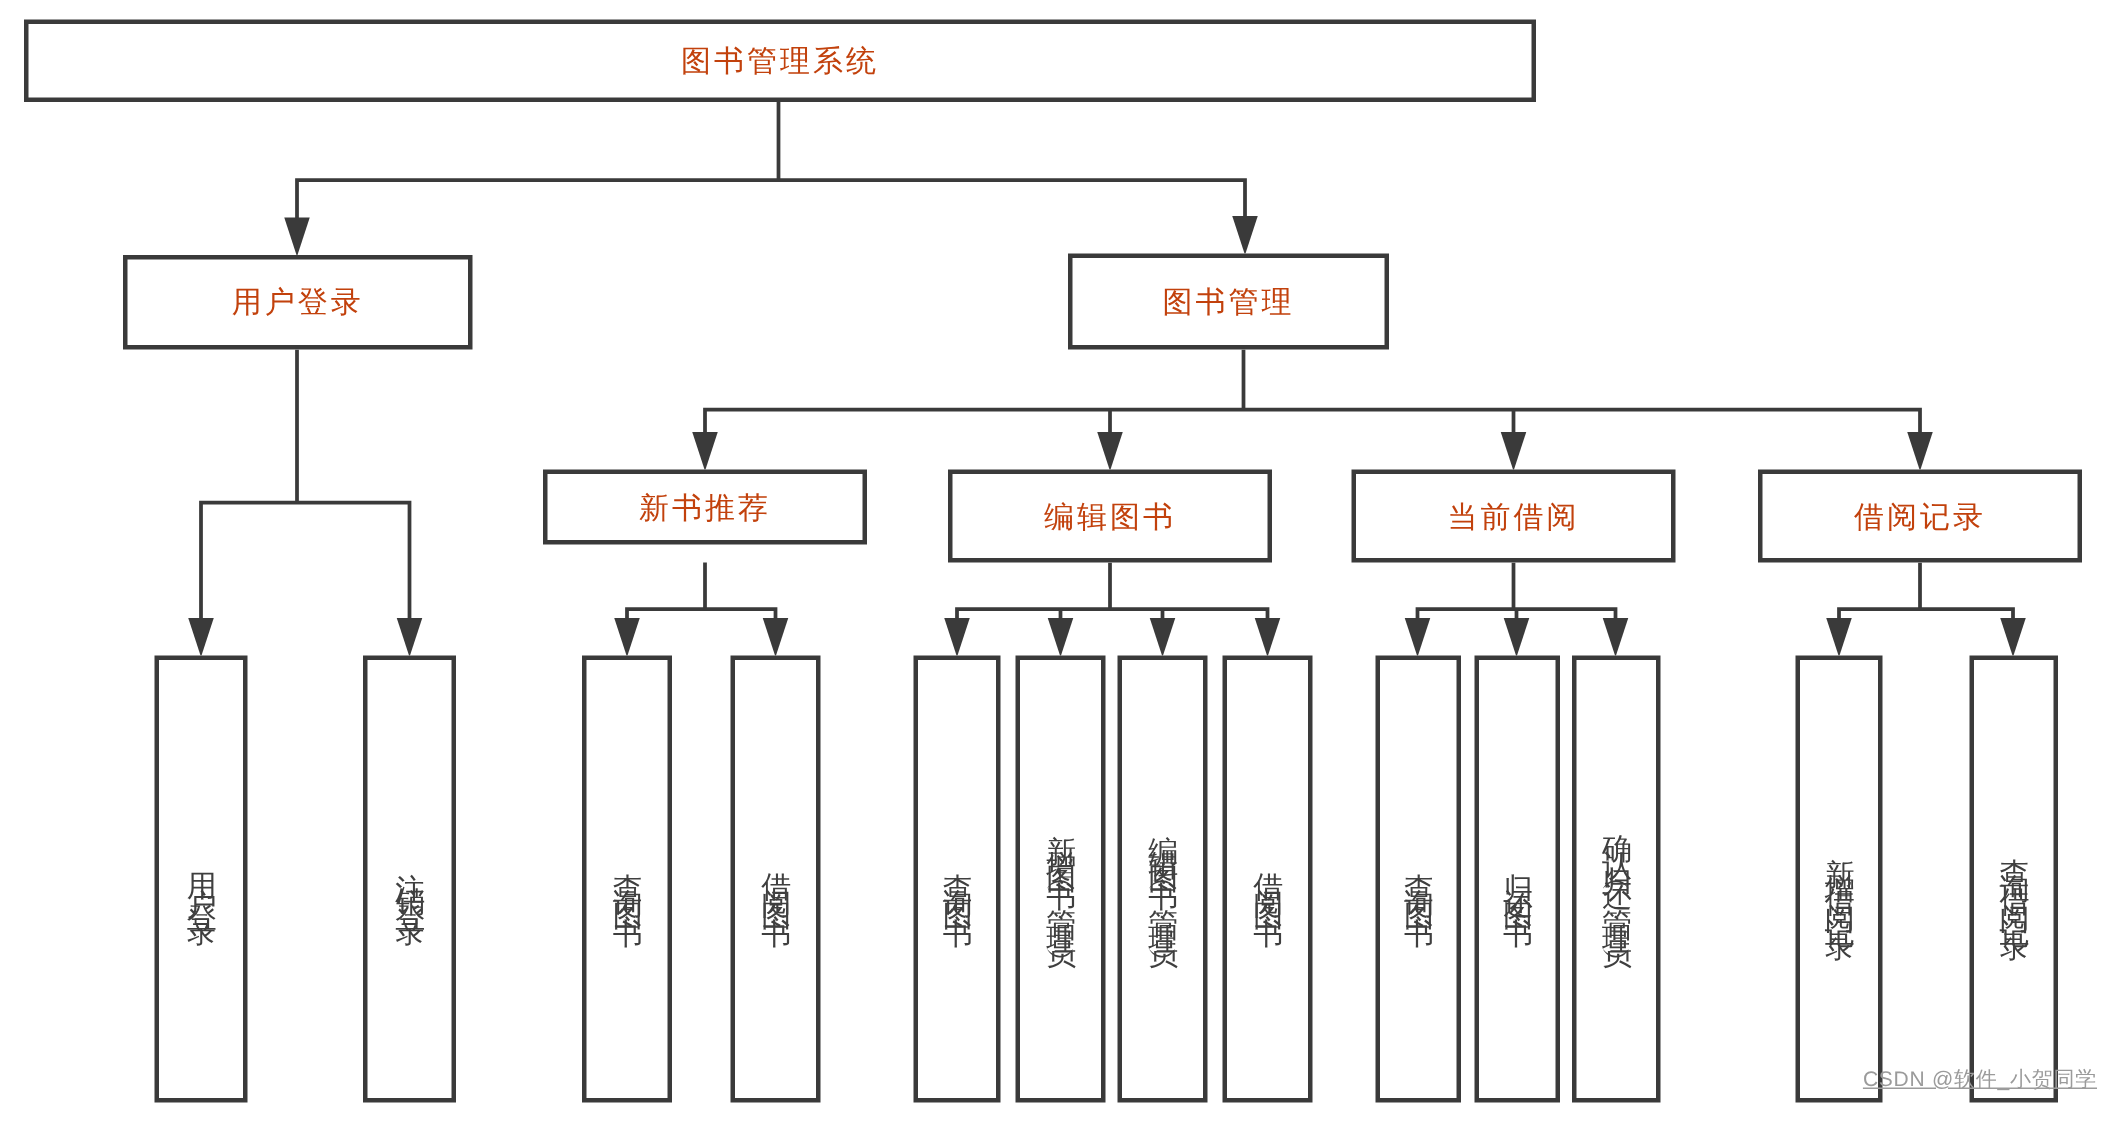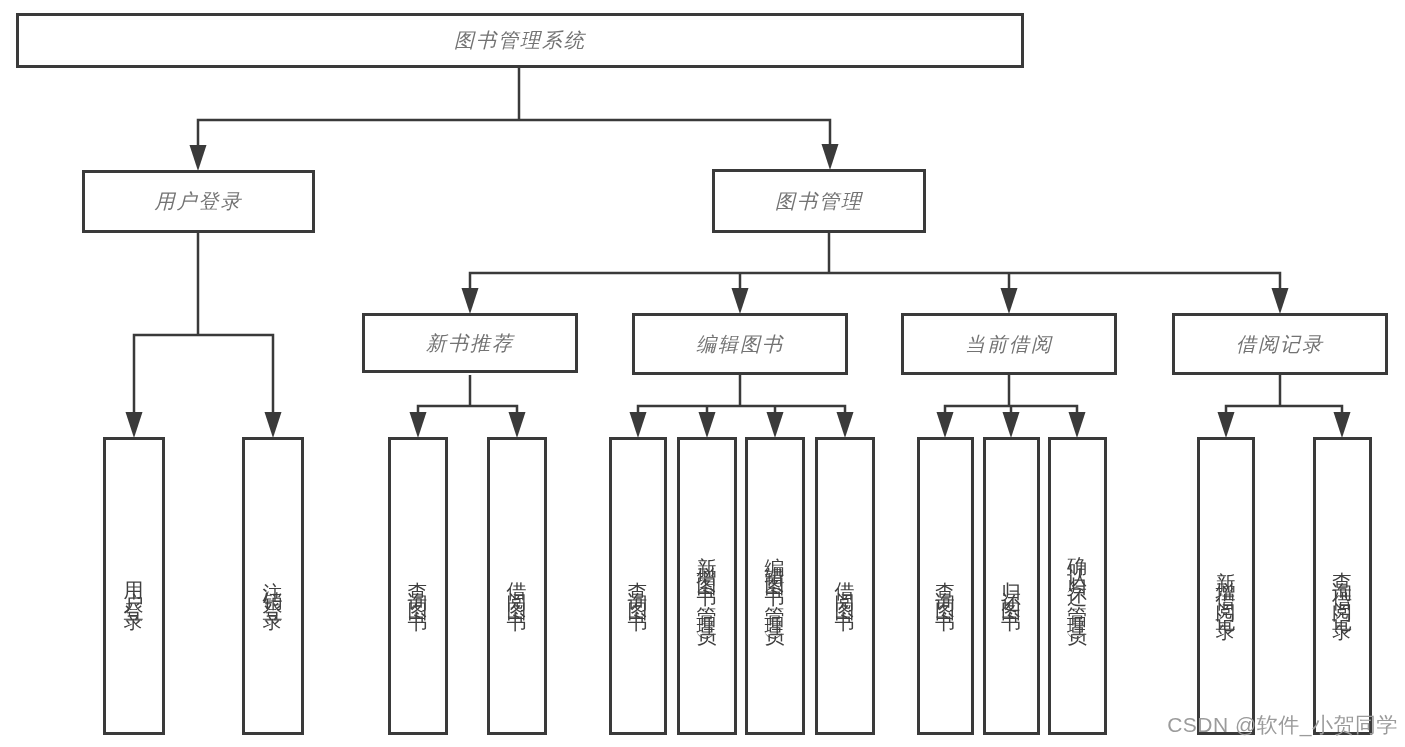--- a/index.html
+++ b/index.html
@@ -7,36 +7,37 @@
     position:relative; width:1405px; height:747px; background:#ffffff;
     font-family:"Liberation Sans","DejaVu Sans",sans-serif; overflow:hidden;
   }
   .connectors { position:absolute; left:0; top:0; z-index:0; }
   .hnode {
     position:absolute; box-sizing:border-box; z-index:1;
     border:3px solid #3a3a3a; background:#ffffff;
     display:flex; align-items:center; justify-content:center;
   }
   .hnode span {
-    font-size:20px; letter-spacing:2px; color:#737373; white-space:nowrap;font-style:italic;
+    font-size:20px; letter-spacing:2px; color:#c2410c; white-space:nowrap;
   }
   .vnode {
     position:absolute; box-sizing:border-box; z-index:1;
     border:3px solid #3a3a3a; background:#ffffff;
     display:flex; align-items:center; justify-content:center;
   }
   .vnode span {
     writing-mode:vertical-rl; text-orientation:mixed;
     font-size:20px; letter-spacing:10px; line-height:1.1;
     color:#3f3f3f;
   }
   .watermark {
     position:absolute; left:1148px; top:711px; width:250px; z-index:5;
-    font-size:21px; color:#9b9b9b; text-align:right; white-space:nowrap;
+    font-size:14px; color:#9b9b9b; text-align:right; white-space:nowrap;
     letter-spacing:0.5px;
+    text-decoration:underline;
   }
 </style>
 </head>
 <body>
 
 <div class="canvas">
 
   <svg class="connectors" width="1405" height="747" viewBox="0 0 1405 747">
     <g stroke="#3a3a3a" stroke-width="2.5" fill="none">
 
@@ -93,21 +94,21 @@
     <span>图书管理系统</span>
   </div>
 
   <div class="hnode" style="left:82px; top:170px; width:233px; height:63px;">
     <span>用户登录</span>
   </div>
   <div class="hnode" style="left:712px; top:169px; width:214px; height:64px;">
     <span>图书管理</span>
   </div>
 
-  <div class="hnode" style="left:362px; top:313px; width:216px; height:60px;">
+  <div class="hnode" style="left:362px; top:313px; width:216px; height:50px;">
     <span>新书推荐</span>
   </div>
   <div class="hnode" style="left:632px; top:313px; width:216px; height:62px;">
     <span>编辑图书</span>
   </div>
   <div class="hnode" style="left:1172px; top:313px; width:216px; height:62px;">
     <span>借阅记录</span>
   </div>
   <div class="hnode" style="left:901px; top:313px; width:216px; height:62px;">
     <span>当前借阅</span>

